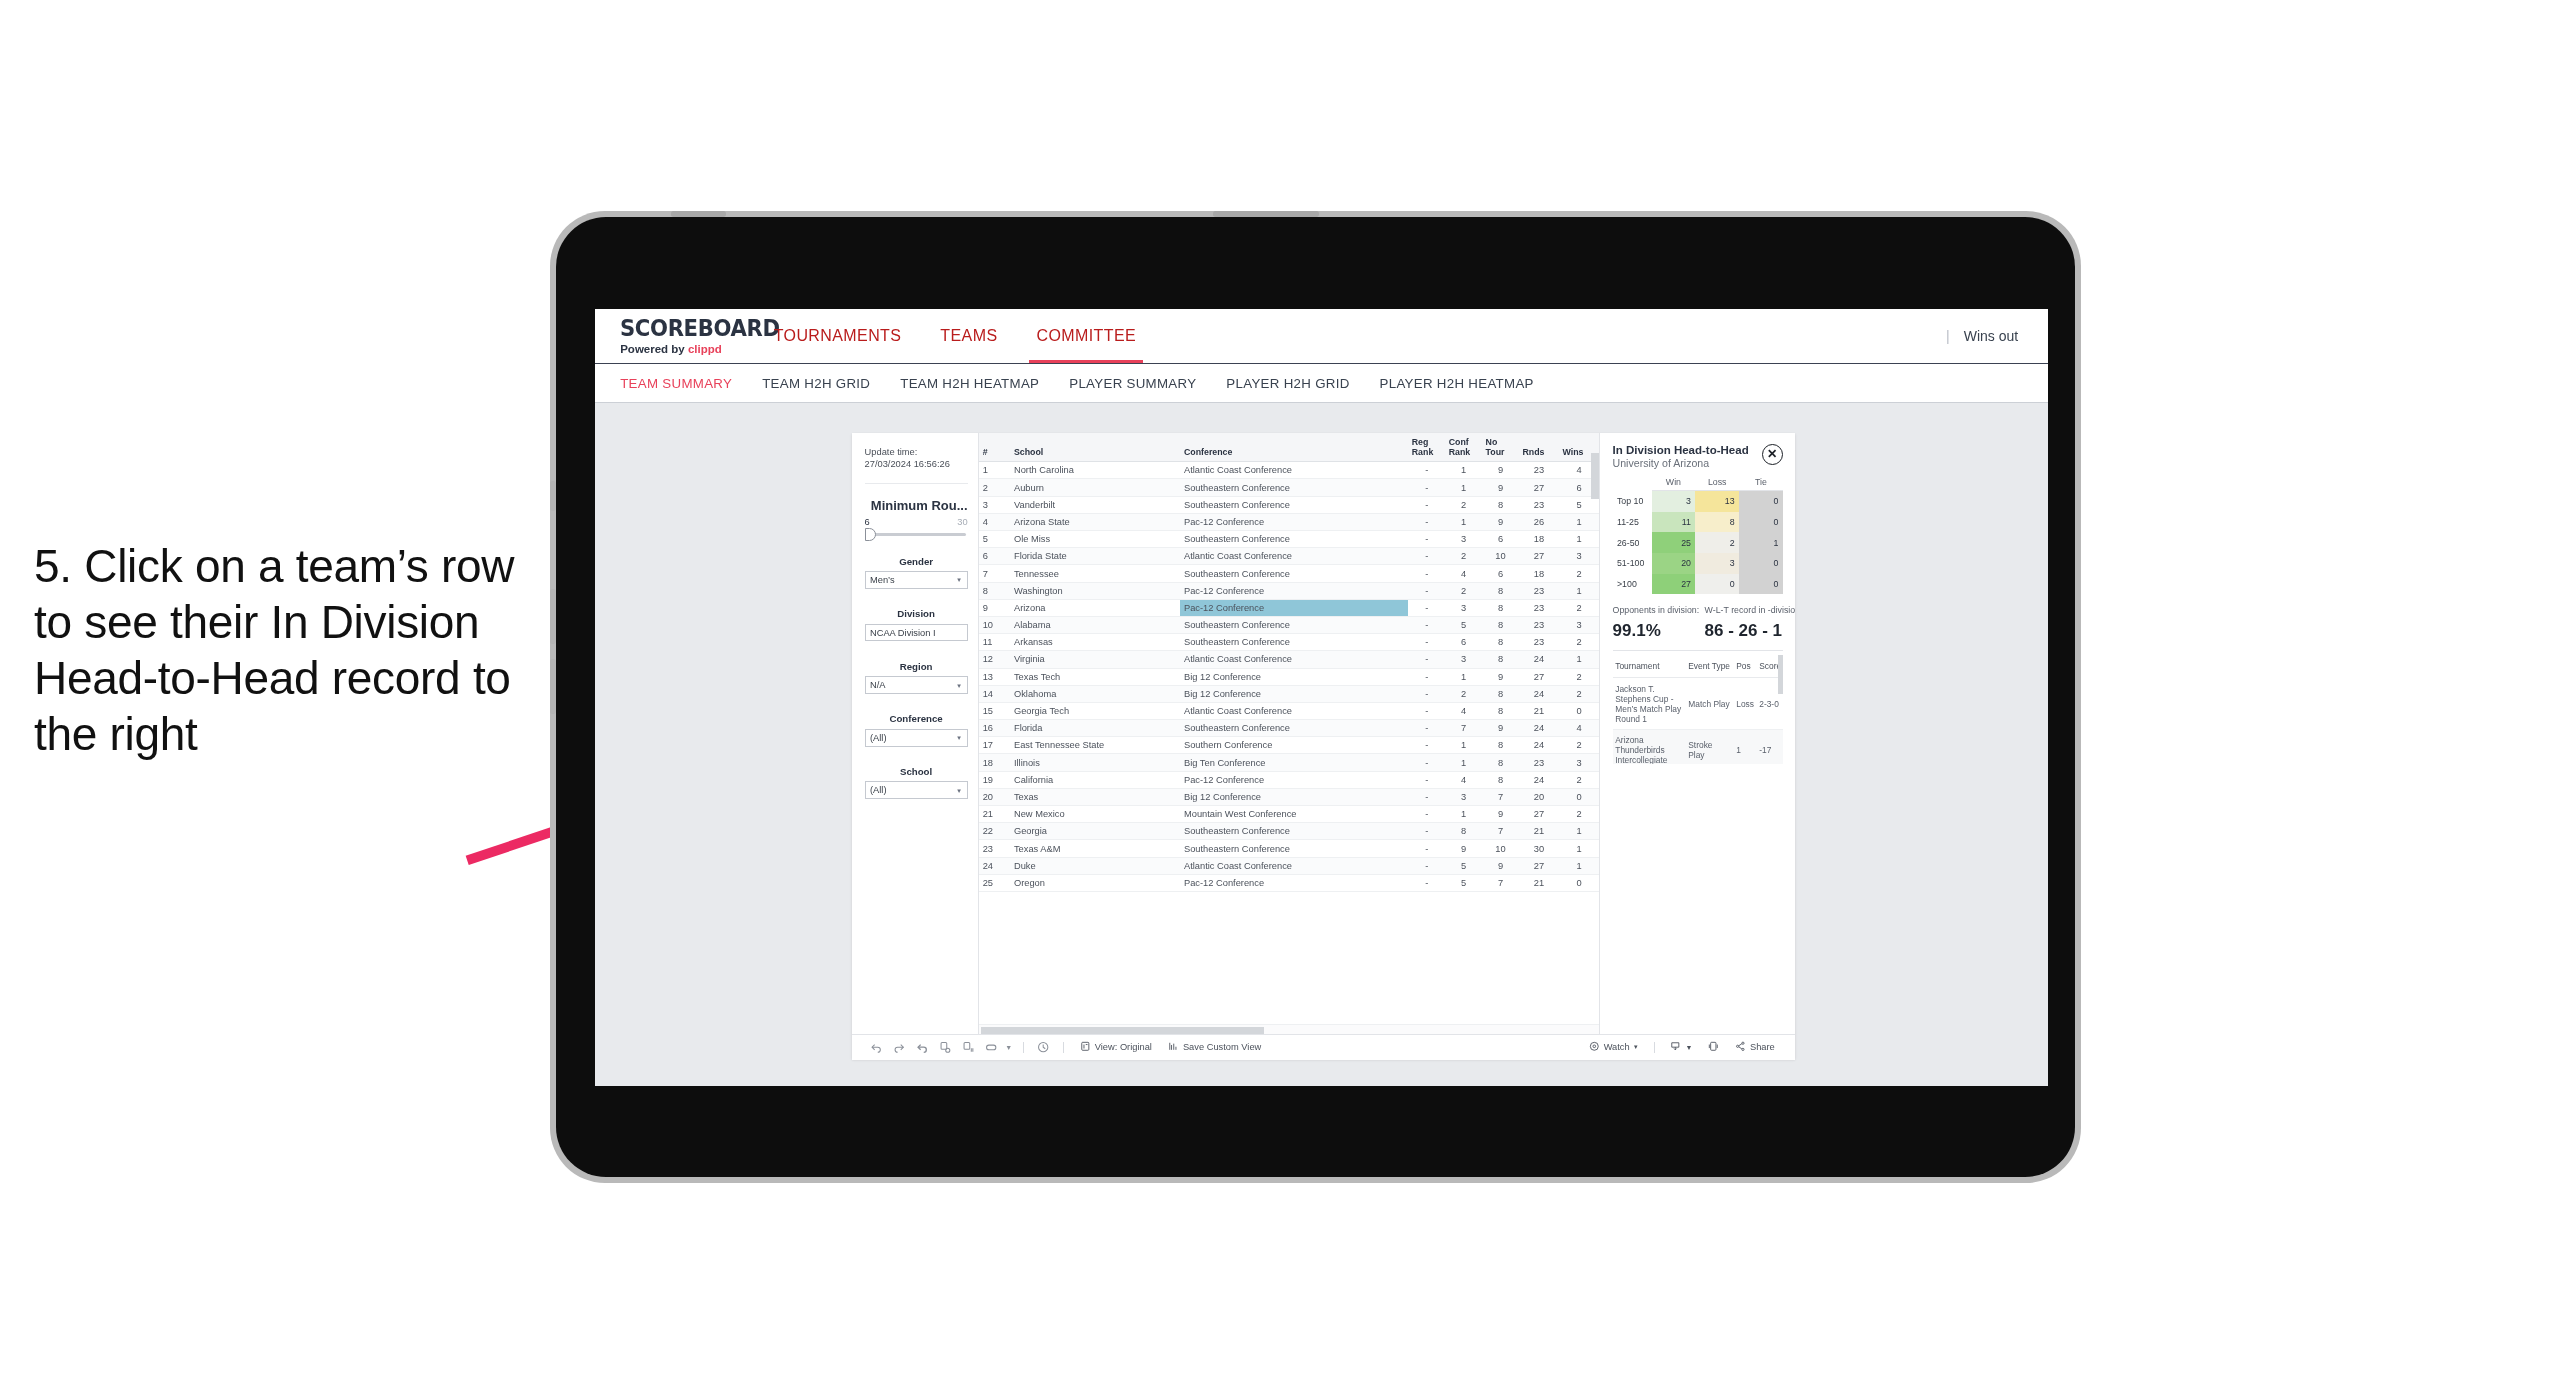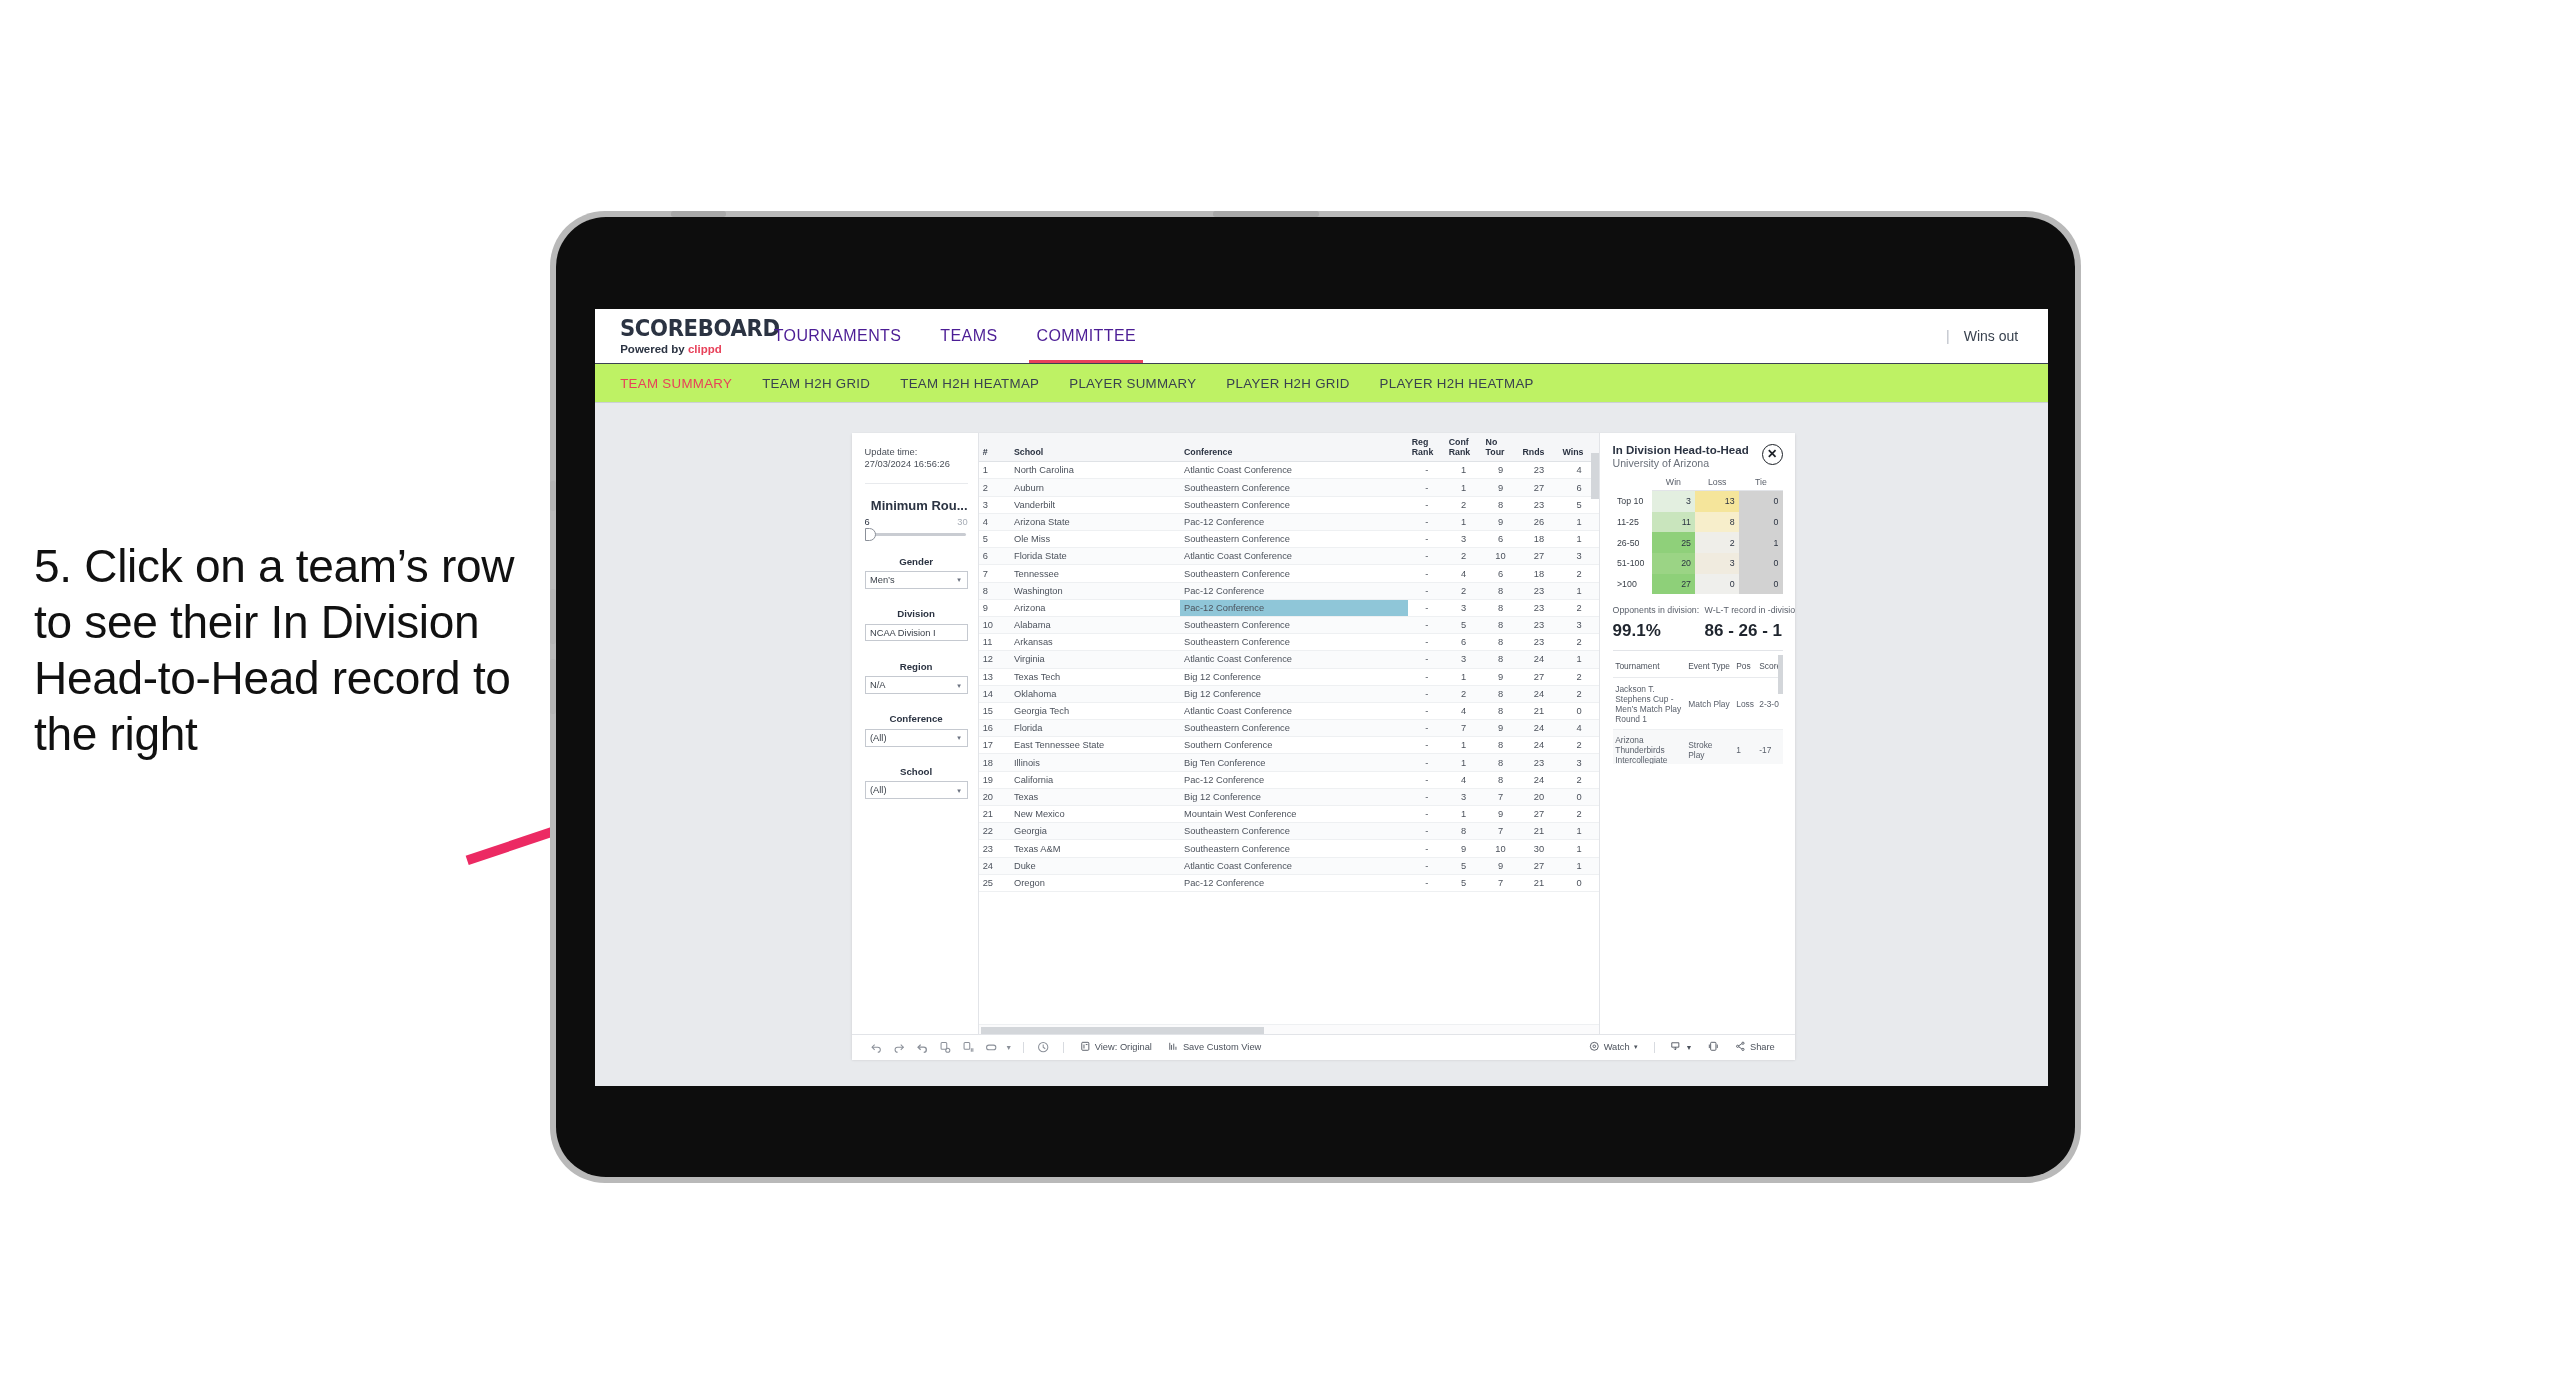--- a/index.html
+++ b/index.html
@@ -61,36 +61,36 @@
   #brand .sb-word {
     font-family:"DejaVu Sans", sans-serif;
     font-weight:bold; font-size:23px; color:#2b3342;
     letter-spacing:-0.4px; line-height:1; transform:scaleX(0.92);
     transform-origin:left center;
   }
   #brand .sb-sub { font-size:11.5px; color:#2b3342; margin-top:2.7px; font-weight:bold;}
   #brand .sb-sub .clippd { color:#e8415a; }
   .topnav-item {
     display:flex; align-items:center; padding:0 19.5px;
-    font-size:16px; color:#4c1d95; letter-spacing:0.4px;
+    font-size:16px; color:#b91c1c; letter-spacing:0.4px;
     position:relative; cursor:pointer;
   }
   .topnav-item.active::after {
     content:""; position:absolute; left:12.4px; right:12.4px; bottom:0;
     height:3.5px; background:#e8415a;
   }
   #topnav-right {
     margin-left:auto; display:flex; align-items:center;
     padding-right:30px; font-size:14px; color:#39424f; gap:14px;
   }
   #topnav-right .divider { color:#b9bec7; }
 
   
   #subtabs {
-    height:39px; background:#bef264;
+    height:39px; background:#ffffff;
     border-bottom:0.9px solid #ccd0d6;
     display:flex; align-items:center; padding-left:25px; gap:30px;
   }
   .subtab { font-size:13.3px; color:#39424f; letter-spacing:0.3px; cursor:pointer; }
   .subtab.active { color:#e8415a; }
 
   
   #workspace {
     height:calc(777px - 55px - 39px);
     background:#e8eaed; position:relative;

